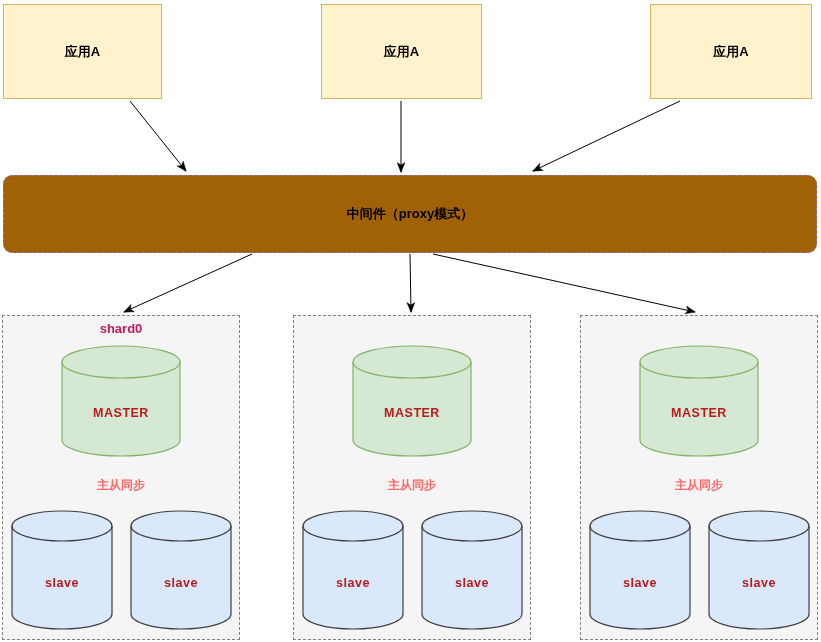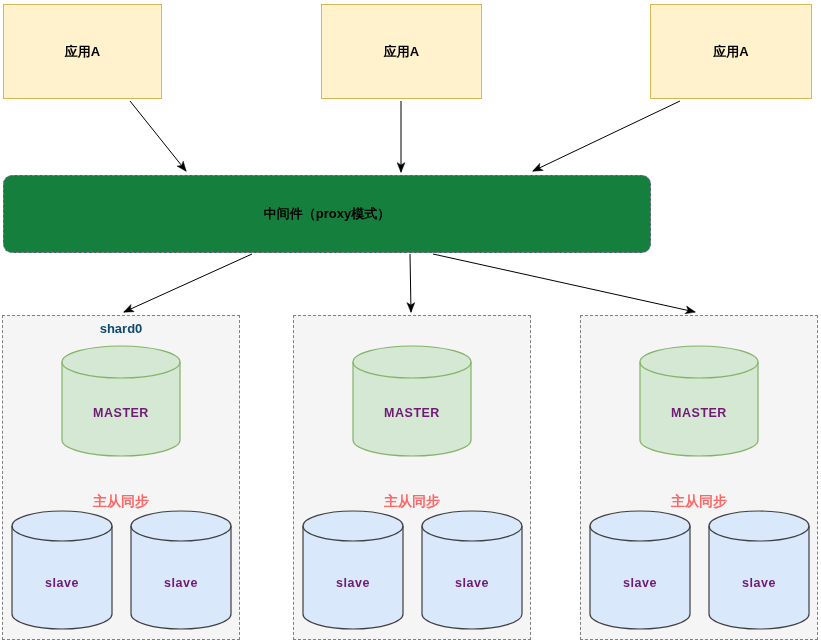--- a/index.html
+++ b/index.html
@@ -20,53 +20,53 @@
     display:flex;align-items:center;justify-content:center;
     font-size:13px;font-weight:bold;color:#000;
     box-sizing:border-box;
   }
   .app1{left:3px;width:159px}
   .app2{left:321px;width:161px}
   .app3{left:650px;width:162px}
 
   
   .middleware{
-    position:absolute;left:3px;top:175px;width:648px;height:78px;
-    background:#15803d;border:1px dashed #9673A6;border-radius:9px;
+    position:absolute;left:3px;top:175px;width:814px;height:78px;
+    background:#a16207;border:1px dashed #9673A6;border-radius:9px;
     display:flex;align-items:center;justify-content:center;
     font-size:13px;font-weight:bold;color:#000;
     box-sizing:border-box;
   }
 
   
   .shard{
     position:absolute;top:315px;width:238px;height:325px;
     background:#F5F5F5;border:1px dashed #808080;
     box-sizing:border-box;
   }
   .shard-a{left:2px}
   .shard-b{left:293px}
   .shard-c{left:580px}
   .shard-title{
     position:absolute;top:5px;left:0;width:100%;
-    text-align:center;font-size:13px;font-weight:bold;color:#0c4a6e;
+    text-align:center;font-size:13px;font-weight:bold;color:#be185d;
   }
   .cylinder{position:absolute;}
   .cyl-master{left:58px;top:29px;width:120px;height:112px;}
   .cyl-slave1{left:8px;top:194px;width:102px;height:120px;}
   .cyl-slave2{left:127px;top:194px;width:102px;height:120px;}
   .cyl-svg{position:absolute;left:0;top:0;width:100%;height:100%;}
   .cyl-label{
     position:absolute;left:0;right:0;top:61%;transform:translateY(-50%);
-    text-align:center;font-size:12.5px;font-weight:bold;color:#701a75;
+    text-align:center;font-size:12.5px;font-weight:bold;color:#b91c1c;
     letter-spacing:.5px;
   }
   .sync-label{
-    position:absolute;top:177px;left:0;width:100%;
-    text-align:center;font-size:14px;font-weight:bold;color:#FF6666;
+    position:absolute;top:161px;left:0;width:100%;
+    text-align:center;font-size:12px;font-weight:bold;color:#FF6666;
   }
 </style>
 </head>
 <body>
 
 <div class="canvas">
 
   <svg class="arrow-layer" viewBox="0 0 821 642" xmlns="http://www.w3.org/2000/svg">
     <defs>
       <marker id="ah" markerWidth="11" markerHeight="9" refX="10" refY="4.5" orient="auto" markerUnits="userSpaceOnUse">

